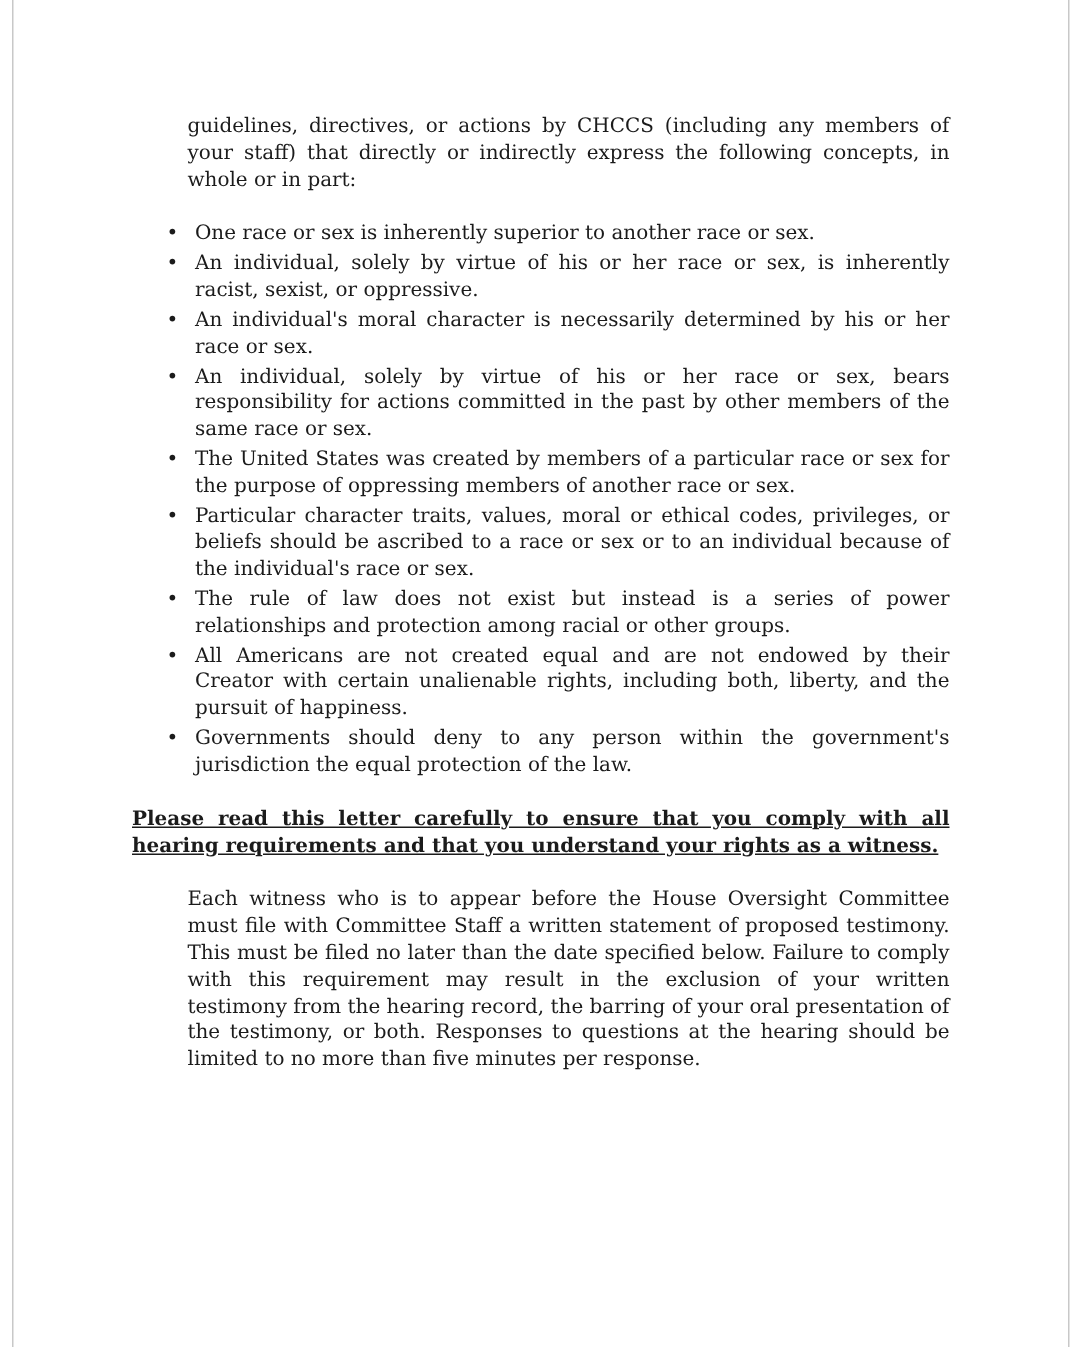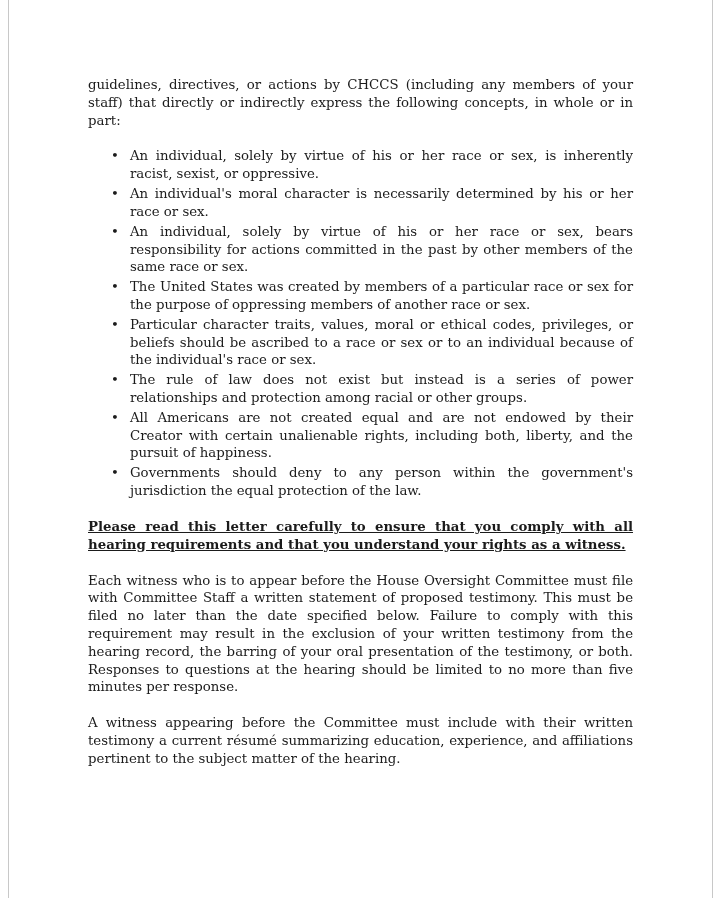--- a/index.html
+++ b/index.html
@@ -28,21 +28,21 @@
     .content {
       position: absolute;
       left: 88px;
       top: 76px;
       width: 545px;
       color: #1b1b1b;
       font-size: 13.3px;
       line-height: 1.34;
       text-align: justify;
     }
-    .para { margin-bottom: 18px; }
+    .para { margin-bottom: 18px; margin-left: 37px; }
     .bold-para { font-weight: bold; margin-bottom: 18px; text-decoration: underline; }
     ul.concepts {
       list-style: none;
       margin: 0 0 18px 0;
       padding: 0;
     }
     ul.concepts li {
       position: relative;
       padding-left: 42px;
       margin-bottom: 2px;
@@ -60,30 +60,30 @@
 
 <div class="canvas">
   <div class="page-edge left"></div>
   <div class="page-edge right"></div>
 
   <div class="content">
 
     <p class="para">guidelines, directives, or actions by CHCCS (including any members of your staff) that directly or indirectly express the following concepts, in whole or in part:</p>
 
     <ul class="concepts">
+      <li>One race or sex is inherently superior to another race or sex.</li>
       <li>An individual, solely by virtue of his or her race or sex, is inherently racist, sexist, or oppressive.</li>
       <li>An individual's moral character is necessarily determined by his or her race or sex.</li>
       <li>An individual, solely by virtue of his or her race or sex, bears responsibility for actions committed in the past by other members of the same race or sex.</li>
       <li>The United States was created by members of a particular race or sex for the purpose of oppressing members of another race or sex.</li>
       <li>Particular character traits, values, moral or ethical codes, privileges, or beliefs should be ascribed to a race or sex or to an individual because of the individual's race or sex.</li>
       <li>The rule of law does not exist but instead is a series of power relationships and protection among racial or other groups.</li>
       <li>All Americans are not created equal and are not endowed by their Creator with certain unalienable rights, including both, liberty, and the pursuit of happiness.</li>
       <li>Governments should deny to any person within the government's jurisdiction the equal protection of the law.</li>
     </ul>
 
     <p class="bold-para">Please read this letter carefully to ensure that you comply with all hearing requirements and that you understand your rights as a witness.</p>
 
     <p class="para">Each witness who is to appear before the House Oversight Committee must file with Committee Staff a written statement of proposed testimony. This must be filed no later than the date specified below. Failure to comply with this requirement may result in the exclusion of your written testimony from the hearing record, the barring of your oral presentation of the testimony, or both. Responses to questions at the hearing should be limited to no more than five minutes per response.</p>
 
-    <p class="para">A witness appearing before the Committee must include with their written testimony a current résumé summarizing education, experience, and affiliations pertinent to the subject matter of the hearing.</p>
 
   </div>
 </div>
 
 </body></html>

